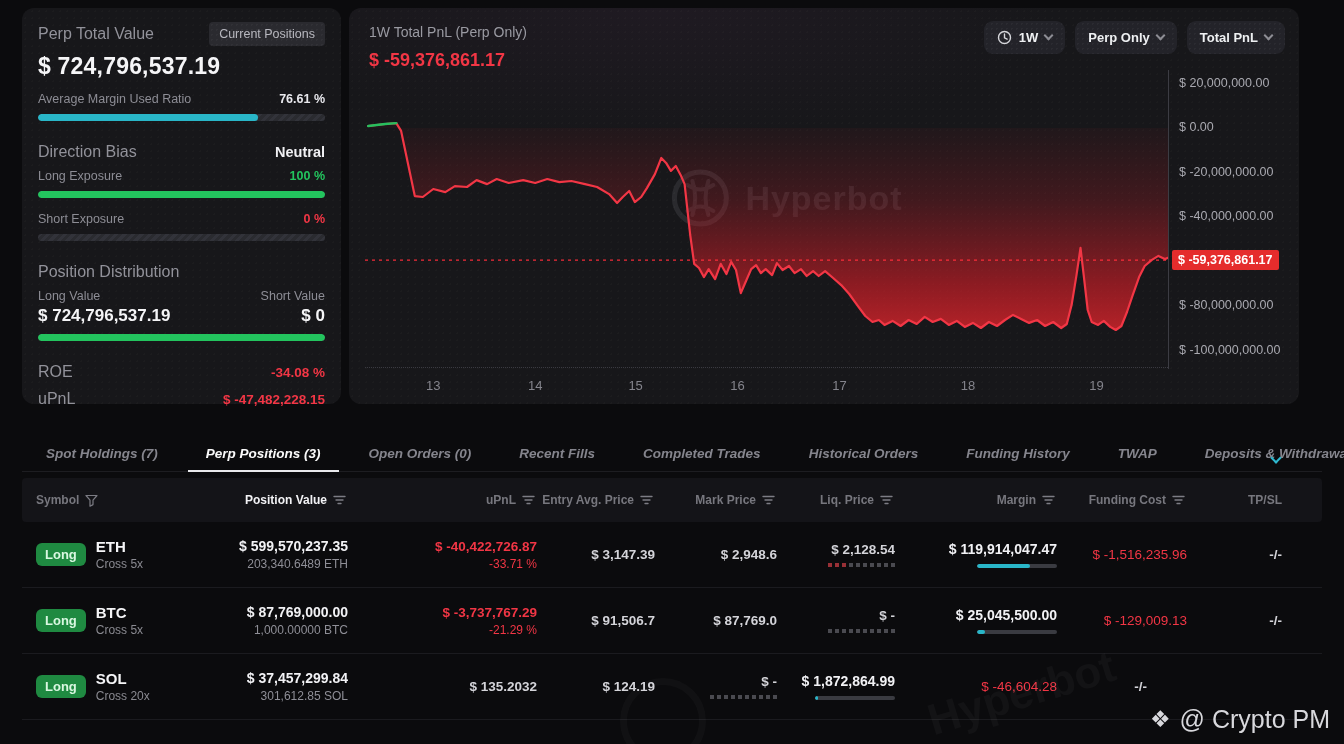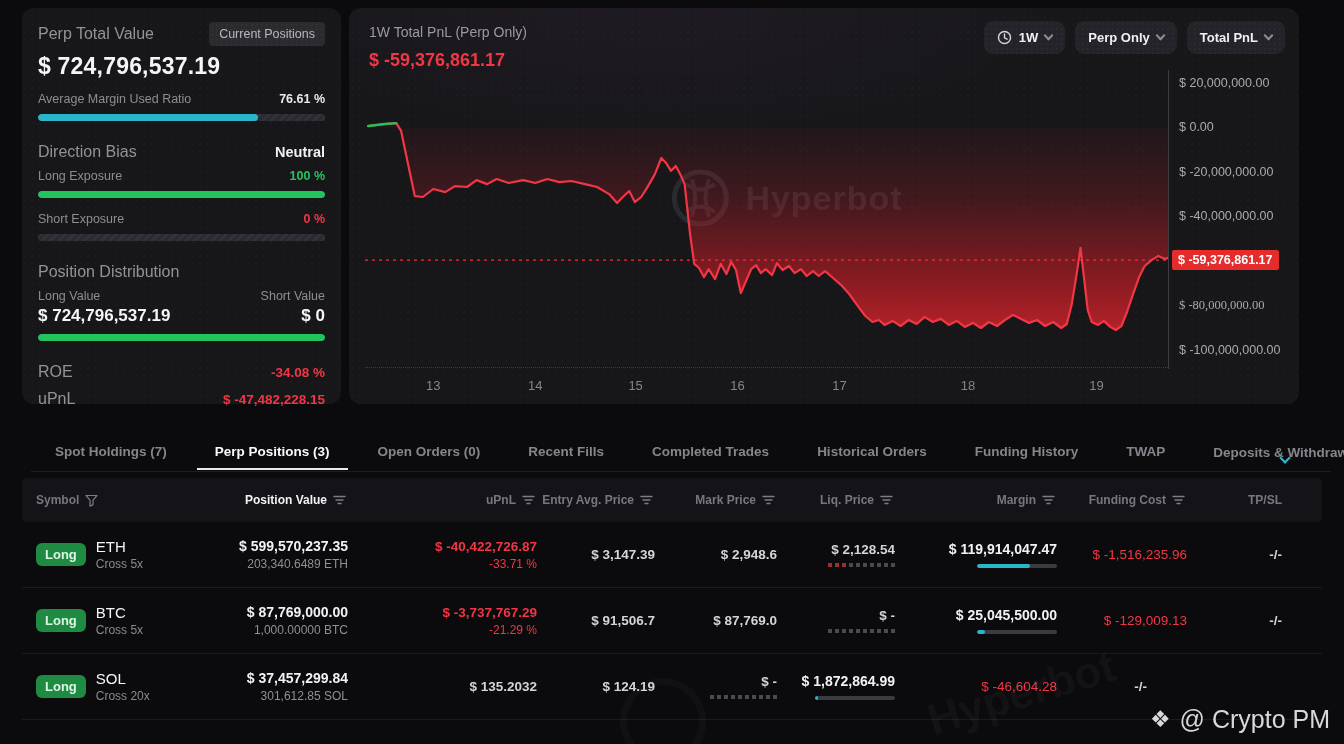--- a/index.html
+++ b/index.html
@@ -62,22 +62,22 @@
           border-bottom:1px dotted #3a3a41; }
   #axis-line { position:absolute; left:819px; top:62px; width:1px; height:299px; background:#3c3c43; }
   .ytick { position:absolute; left:830px; font-size:12.5px; color:#a9a9b0; white-space:nowrap; }
   .xtick { position:absolute; top:370px; font-size:13px; color:#84848c; transform:translateX(-50%); }
   #pnl-badge { position:absolute; left:823px; background:#e52c2c; color:#fff;
     font-size:12.5px; font-weight:bold; padding:3px 6px; border-radius:2px; white-space:nowrap; }
   #chart-watermark { position:absolute; left:46%; top:48%; transform:translate(-50%,-50%);
     display:flex; align-items:center; gap:14px; opacity:0.10; pointer-events:none; }
   #chart-watermark .wm-text { font-size:34px; font-weight:bold; color:#cfd2e0; letter-spacing:1px; }
   
-  #tabs-bar { position:absolute; left:31px; top:434px; width:1300px; height:38px;
-    display:flex; align-items:flex-start; border-bottom:1px solid #1d1d21; }
+  #tabs-bar { position:absolute; left:22px; top:434px; width:1300px; height:38px;
+    display:flex; align-items:flex-end; border-bottom:1px solid #1d1d21;font-style:italic; }
   #tabs { display:flex; align-items:center; gap:0; width:100%; }
   .tab { padding:10px 24px; font-size:13.5px; font-weight:bold; color:#85858d;
     cursor:pointer; position:relative; white-space:nowrap; }
   .tab.active { color:#fafafa; }
   .tab.active::after { content:""; position:absolute; left:6px; right:6px; bottom:-1px;
     height:2px; background:#e9e9ec; }
   .tab.truncated span { display:inline-block; max-width:142px; overflow:hidden; white-space:nowrap; vertical-align:middle; }
   #tabs-more { position:absolute; right:42px; top:14px; cursor:pointer; }
   #tabs-more .chev { border-color:#2fb9cf; width:8px; height:8px; }
   
@@ -88,21 +88,21 @@
     font-size:12px; font-weight:bold; color:#77777e; padding-right:2px; }
   .th.left { justify-content:flex-start; padding-left:14px; }
   .th.active-col { color:#f2f2f5; }
   .th.last { padding-right:40px; }
   .trow { height:66px; border-bottom:1px solid #1b1b1f; align-items:center; cursor:pointer; }
   .cell { display:flex; flex-direction:column; align-items:flex-end; justify-content:center; gap:3px; }
   .cell.sym { flex-direction:row; align-items:center; justify-content:flex-start; gap:10px; padding-left:14px; }
   .cell.last { padding-right:40px; }
   .badge-long { background:#1f8a41; color:#d9f7e1; font-size:13px; font-weight:bold;
     padding:4px 9px; border-radius:6px; }
-  .coin { font-size:15px; font-weight:normal; color:#f5f5f7; }
+  .coin { font-size:15px; font-weight:bold; color:#f5f5f7; }
   .lev { font-size:12px; color:#8a8a91; margin-top:2px; }
   .v-main { font-size:14px; font-weight:bold; color:#f2f2f5; }
   .v-sub { font-size:12px; color:#8f8f97; }
   .v-red { color:#f23645; font-weight:bold; font-size:13.5px; }
   .v-sub-red { color:#f23645; font-size:12px; }
   .v-plain { font-size:13.5px; font-weight:bold; color:#d4d4d9; }
   .dots { display:flex; gap:3px; margin-top:3px; }
   .dots i { width:4px; height:4px; background:#4a4a50; display:block; }
   .dots i.hot { background:#993036; }
   .mbar { width:80px; height:4px; border-radius:2px; background:#3a3b41; margin-top:4px; overflow:hidden; }
@@ -223,21 +223,21 @@
         <path d="M3.2,56.0L20.1,54.0L31.3,53.1L36.1,60.9L49.8,126.1L57.8,127.0L68.3,119.0L80.3,122.1L89.9,116.1L102.0,117.0L111.6,110.1L122.1,114.1L131.7,109.0L143.7,113.0L158.2,110.1L170.2,113.0L182.3,109.0L194.3,112.1L206.4,111.0L220.0,114.1L232.1,117.0L244.1,124.1L252.1,133.0L257.8,127.0L264.2,121.0L269.8,132.1L276.2,127.0L281.9,118.1L289.9,104.1L296.3,88.0L301.1,92.9L305.9,100.9L310.8,96.0L315.6,104.9L319.6,114.1L325.2,165.0L329.2,193.9L334.0,198.0L338.9,207.1L343.7,199.1L350.1,209.1L355.7,193.9L361.4,204.0L366.2,191.9L371.0,200.0L375.8,223.1L380.6,212.0L386.2,199.1L391.1,195.1L395.9,203.1L400.7,199.1L407.1,205.1L411.9,193.1L417.6,200.0L424.0,196.0L429.6,203.1L436.0,199.1L441.7,206.0L448.1,201.1L453.7,206.0L460.1,201.1L468.1,208.0L476.2,215.1L484.2,224.0L492.2,235.1L500.3,246.0L507.5,252.0L513.9,250.0L519.5,254.9L527.6,250.9L535.6,256.0L543.6,250.0L551.7,254.0L559.7,246.9L567.7,252.0L575.8,248.9L583.8,254.9L591.8,250.9L599.8,256.9L607.9,252.9L615.9,258.0L623.9,252.0L632.0,256.0L640.0,250.0L648.0,244.9L656.1,248.9L664.1,252.9L672.1,250.0L680.1,256.0L688.2,252.0L696.2,258.0L701.8,254.0L706.6,235.1L711.5,205.1L715.5,177.9L718.7,205.1L722.7,240.0L726.7,252.0L733.1,254.9L738.8,250.9L745.2,256.9L750.8,260.0L756.4,256.0L762.0,242.0L767.7,225.1L774.1,207.1L779.7,196.0L786.9,189.9L793.4,185.9L799.8,189.1L803.0,187.9" fill="none" stroke="#f23645" stroke-width="2.2" stroke-linejoin="round" stroke-linecap="round"></path>
         <path d="M3.2,56.0L20.1,54.0L31.3,53.1" fill="none" stroke="#26c05e" stroke-width="2.4" stroke-linecap="round"></path>
       </svg>
   </div>
   <div id="axis-line"></div>
   <div id="yaxis">
       <div class="ytick" style="top: 67.5px;">$ 20,000,000.00</div>
       <div class="ytick" style="top: 112px;">$ 0.00</div>
       <div class="ytick" style="top: 156.5px;">$ -20,000,000.00</div>
       <div class="ytick" style="top: 201px;">$ -40,000,000.00</div>
-      <div class="ytick" style="top: 290px; font-family: Liberation Serif, serif;">$ -80,000,000.00</div>
+      <div class="ytick" style="top: 290px;">$ -80,000,000.00</div>
       <div class="ytick" style="top: 334.5px;">$ -100,000,000.00</div>
     </div>
   <div id="xaxis">
       <div class="xtick" style="left: 84.255px;">13</div>
       <div class="xtick" style="left: 186.236px;">14</div>
       <div class="xtick" style="left: 286.611px;">15</div>
       <div class="xtick" style="left: 388.592px;">16</div>
       <div class="xtick" style="left: 490.573px;">17</div>
       <div class="xtick" style="left: 619.053px;">18</div>
       <div class="xtick" style="left: 747.533px;">19</div>

